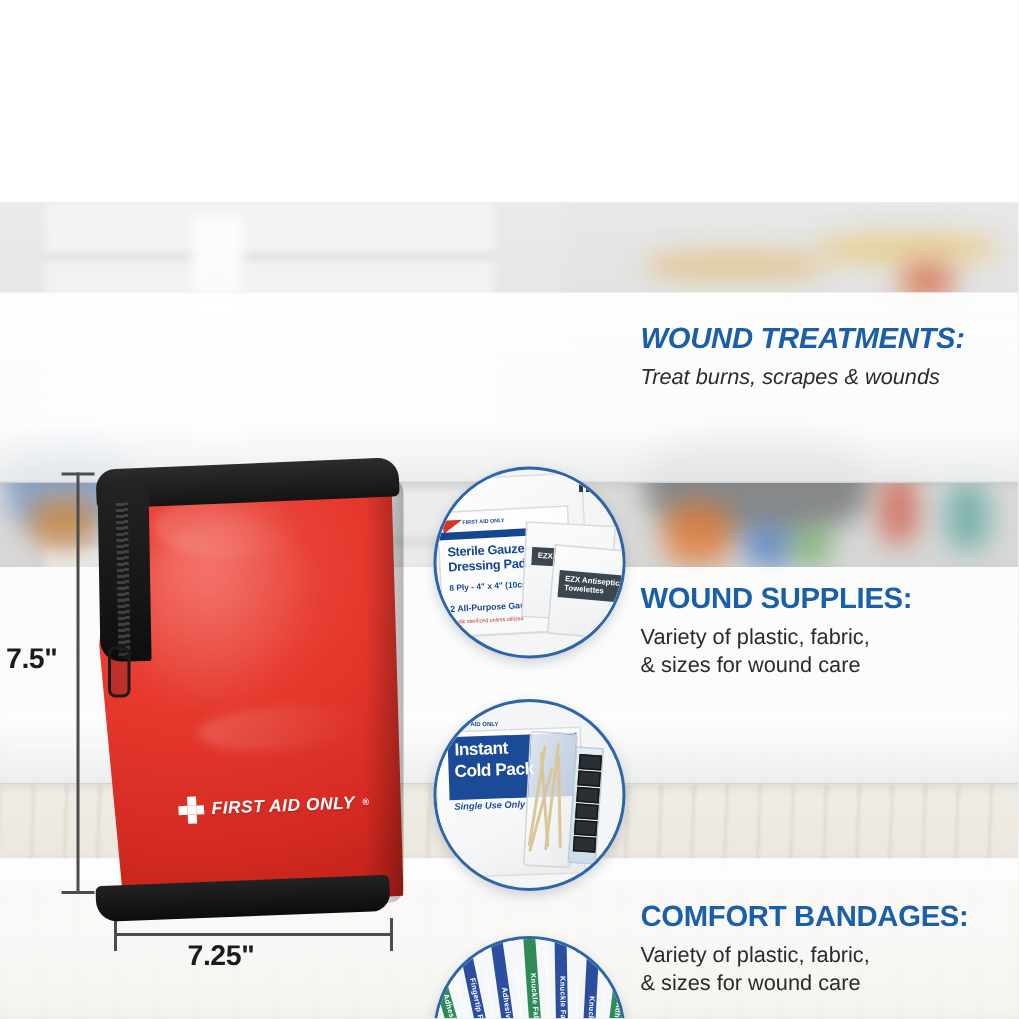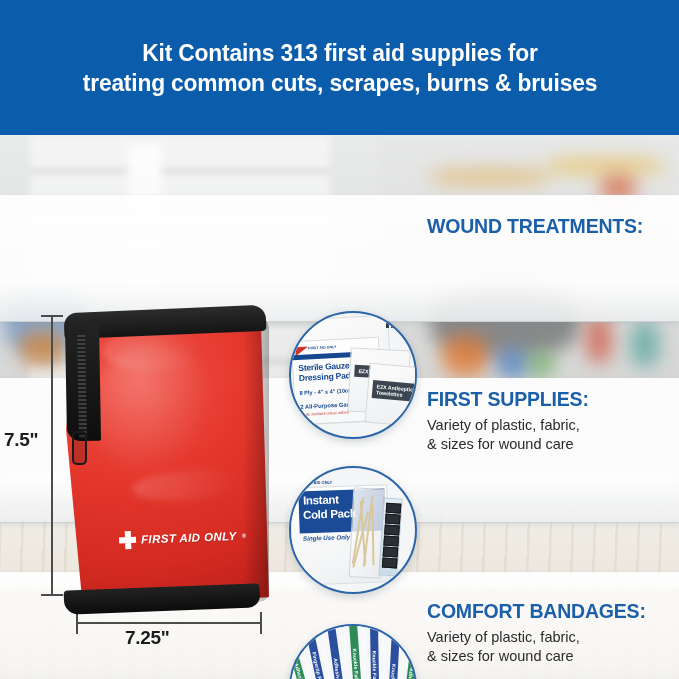--- a/index.html
+++ b/index.html
@@ -394,26 +394,20 @@
     transform: translate(-50%,-50%) rotate(90deg);
     font-size: 5px; color: #ffffff; font-weight: bold; white-space: nowrap;
     letter-spacing: 0.2px;
   }
 </style>
 </head>
 <body>
 
 <div id="infographic">
 
-  <div class="header-band">
-    <div class="header-text">
-      <span class="header-line">Kit Contains 313 first aid supplies for</span>
-      <span class="header-line">treating common cuts, scrapes, burns &amp; bruises</span>
-    </div>
-  </div>
 
   <div class="scene">
 
     <div class="bg-garage"></div>
     <div class="bg-door"></div>
     <div class="bg-window"></div>
     <div class="bg-shelf"></div>
 
     <div class="bg-blob" style="left:430px; top:34px; width:120px; height:16px; background:#e0b56a;"></div>
     <div class="bg-blob" style="left:545px; top:22px; width:120px; height:18px; background:#e8c56d;"></div>
@@ -548,26 +542,27 @@
         </div>
         <div class="band-wrap bw-blue" style="left:92px; top:-2px; transform:rotate(3deg);">
           <span class="bw-text">Knuckle Fabric B</span>
         </div>
         <div class="band-wrap bw-green" style="left:108px; top:4px; transform:rotate(7deg);">
           <span class="bw-text">Adhesive Bandage</span>
         </div>
       </div>
     </div>
 
-    <div class="callout-text" style="top:80px;">
+    <div class="callout-text" style="top:80px;font-style:italic;">
       <div class="callout-title">WOUND TREATMENTS:</div>
+      <div class="callout-sub">Treat burns, scrapes &amp; wounds</div>
     </div>
 
     <div class="callout-text" style="top:253px;">
-      <div class="callout-title">FIRST SUPPLIES:</div>
+      <div class="callout-title">WOUND SUPPLIES:</div>
       <div class="callout-sub">Variety of plastic, fabric,</div>
       <div class="callout-sub" style="margin-top:0;">&amp; sizes for wound care</div>
     </div>
 
     <div class="callout-text" style="top:465px;">
       <div class="callout-title">COMFORT BANDAGES:</div>
       <div class="callout-sub">Variety of plastic, fabric,</div>
       <div class="callout-sub" style="margin-top:0;">&amp; sizes for wound care</div>
     </div>
 

